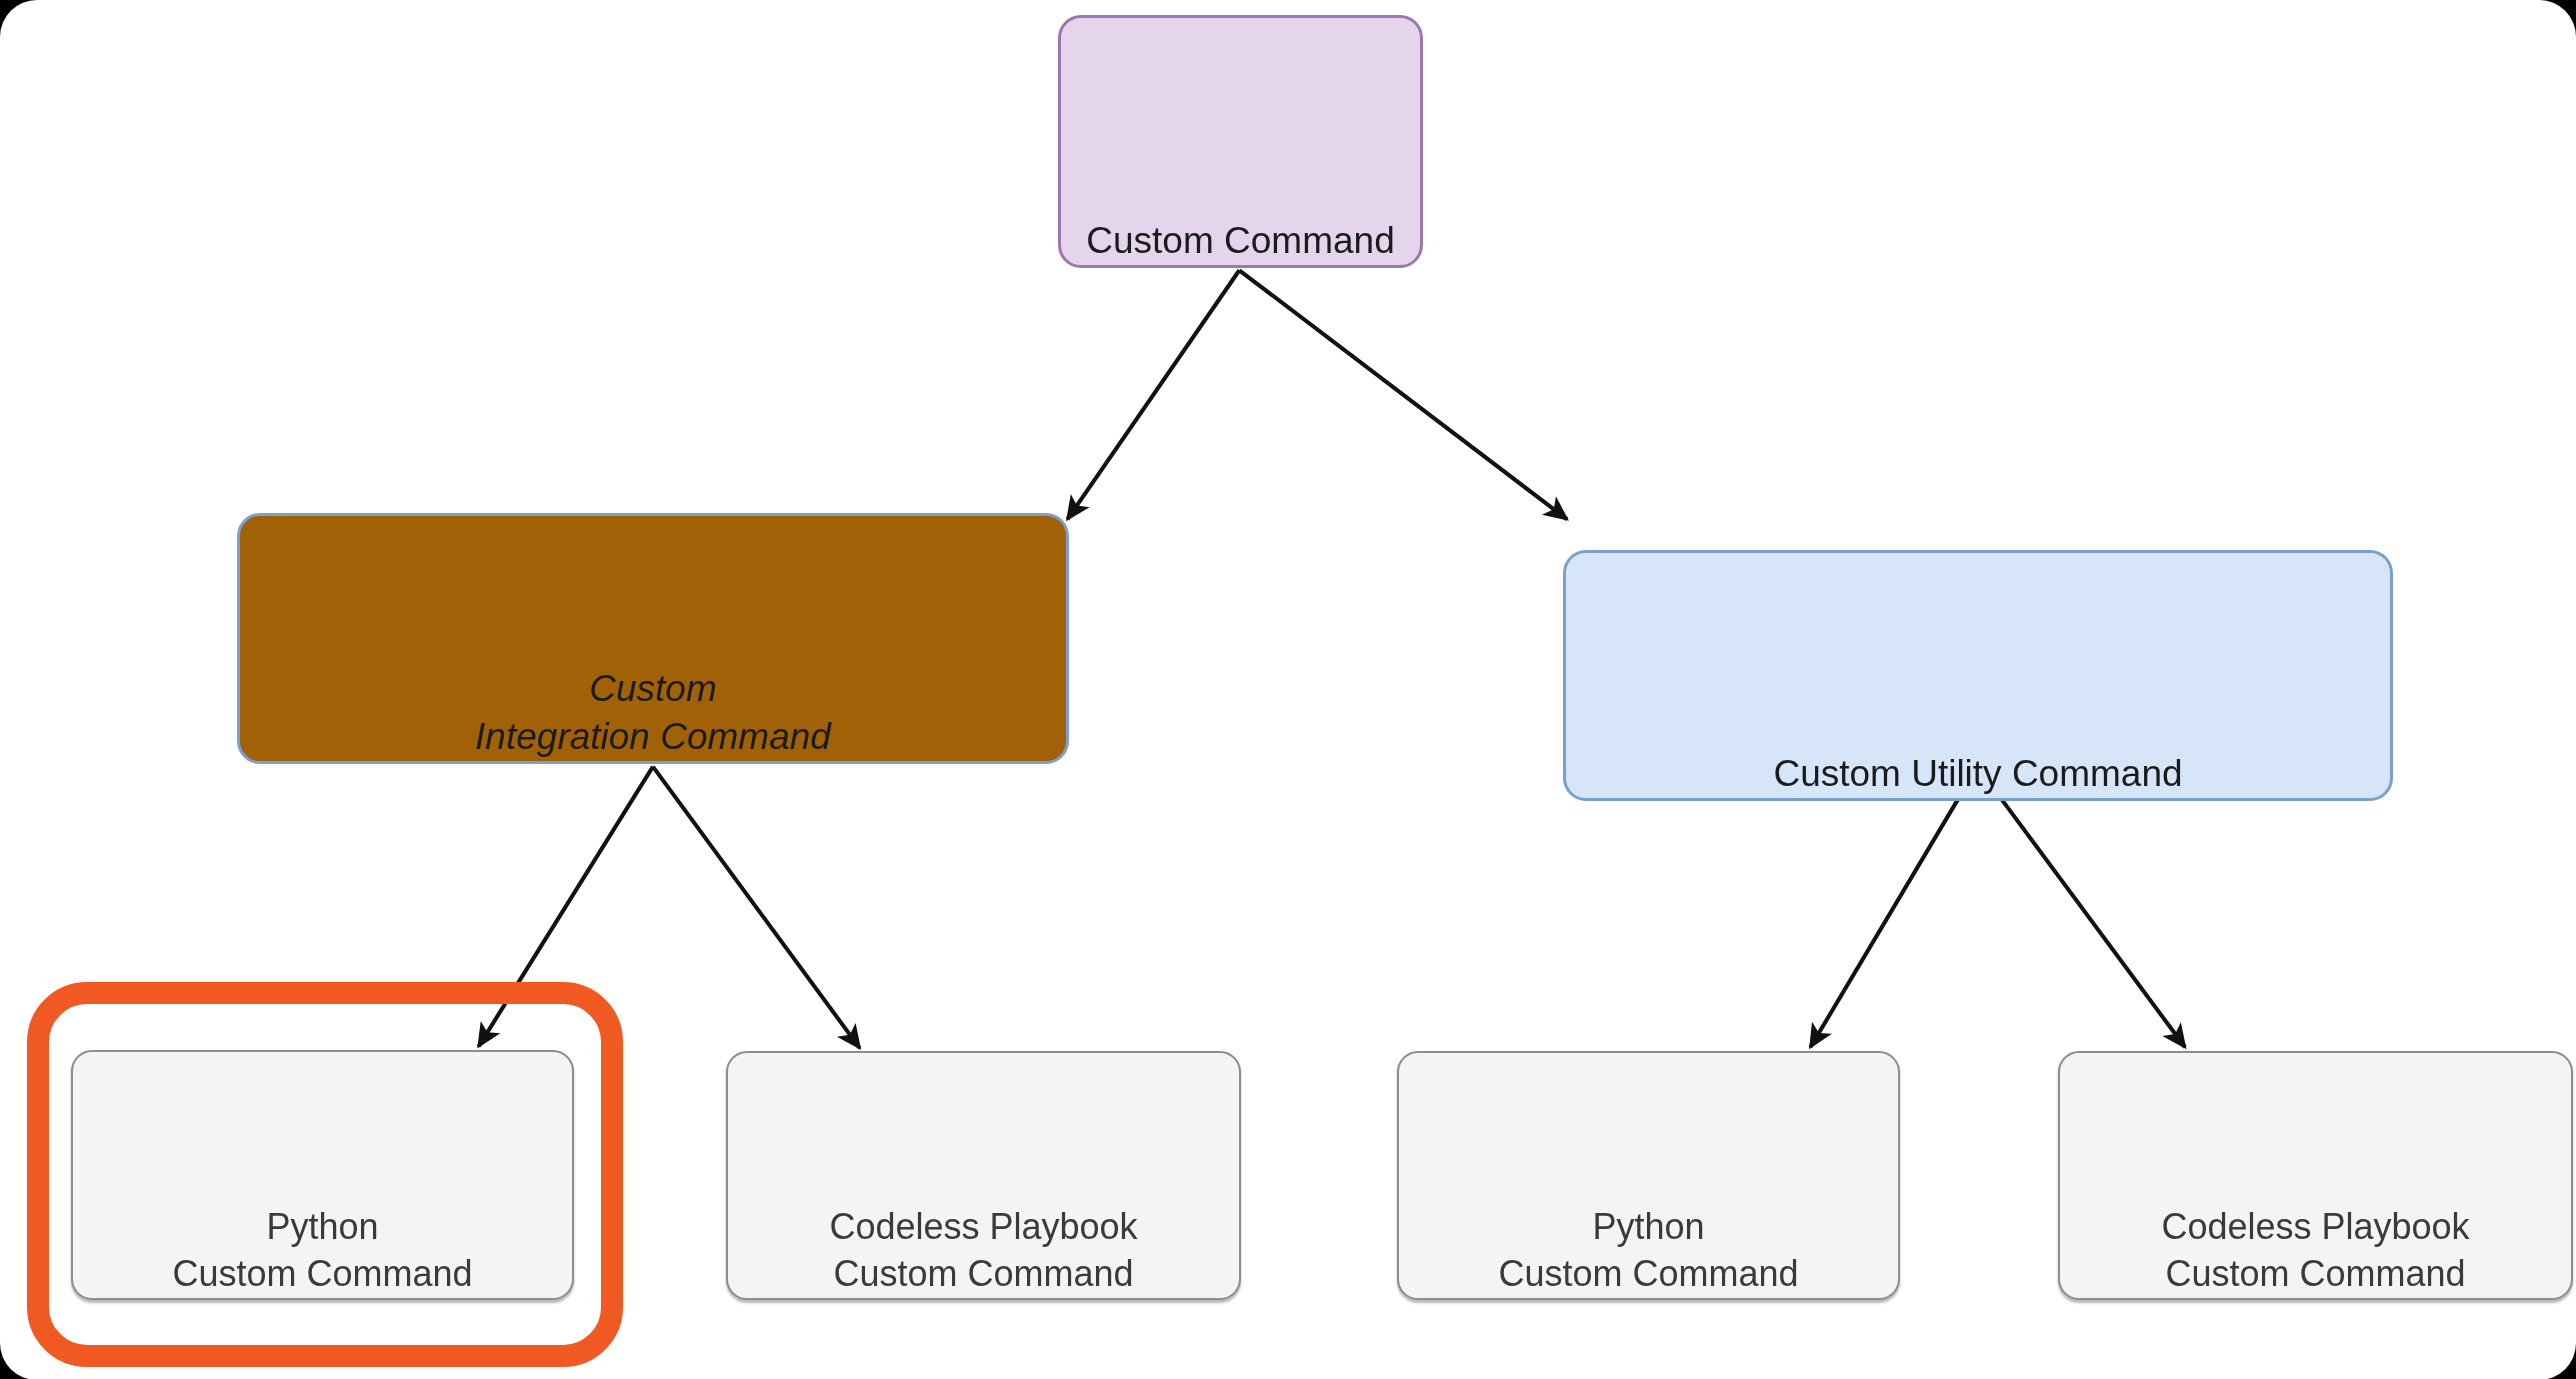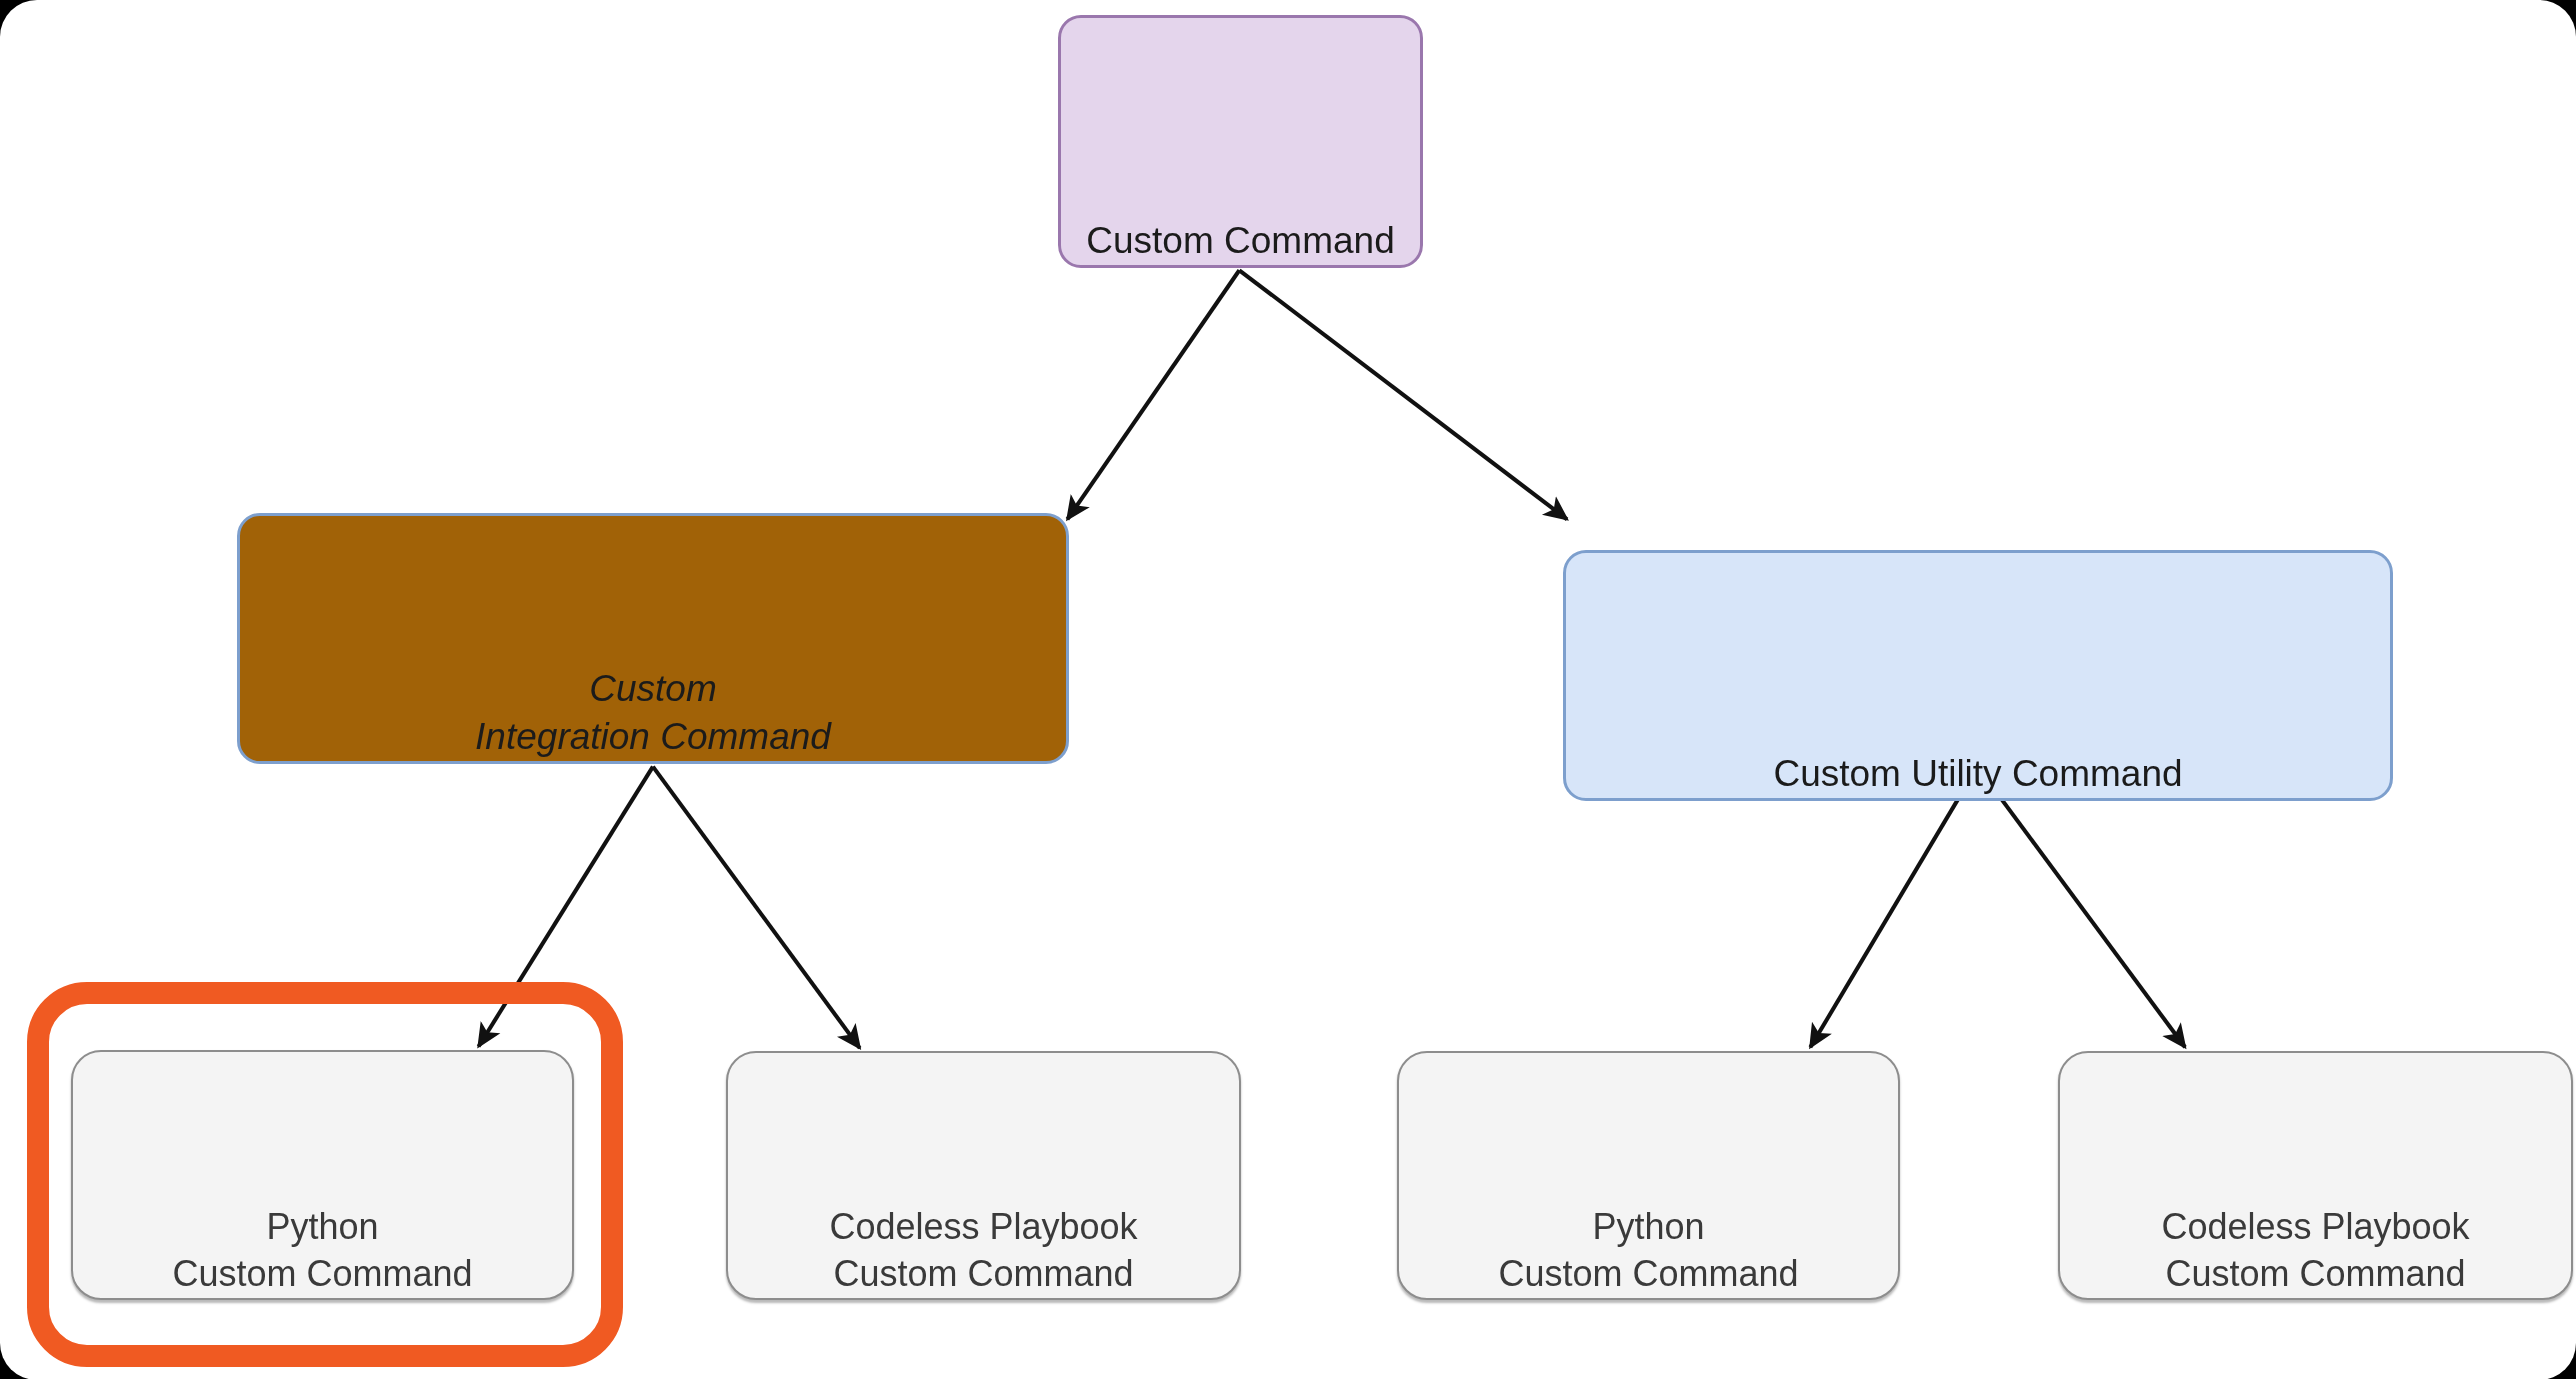--- a/index.html
+++ b/index.html
@@ -58,21 +58,21 @@
     border: 3.2px solid #7d9fcd;
     color: #1b1b1b;
     font-size: 37px;
   }
 
   .node-leaf {
     background: #f4f4f4;
     border: 2.4px solid #8d8d8d;
     color: #3a3a3a;
     font-size: 36px;
-    border-radius: 30px;
+    border-radius: 21px;
     box-shadow: 0 2.4px 2.4px rgba(0,0,0,0.28);
   }
 
   .highlight-ring {
     position: absolute;
     box-sizing: border-box;
     border: 22px solid #f05a22;
     border-radius: 60px;
     background: transparent;
     pointer-events: none;

